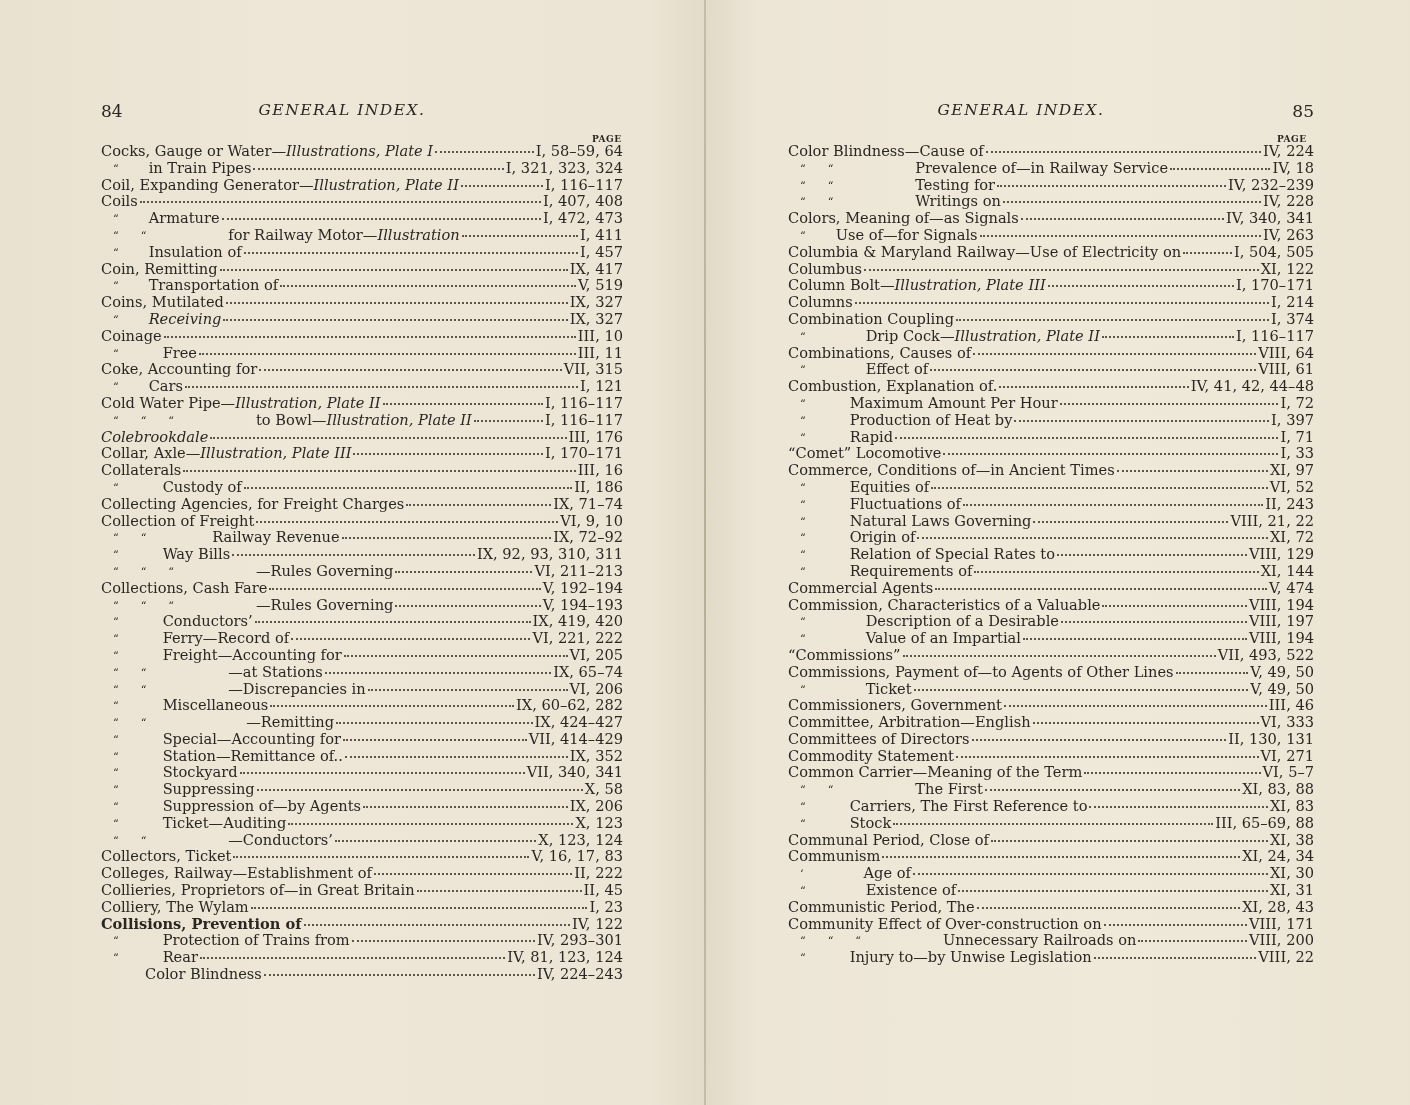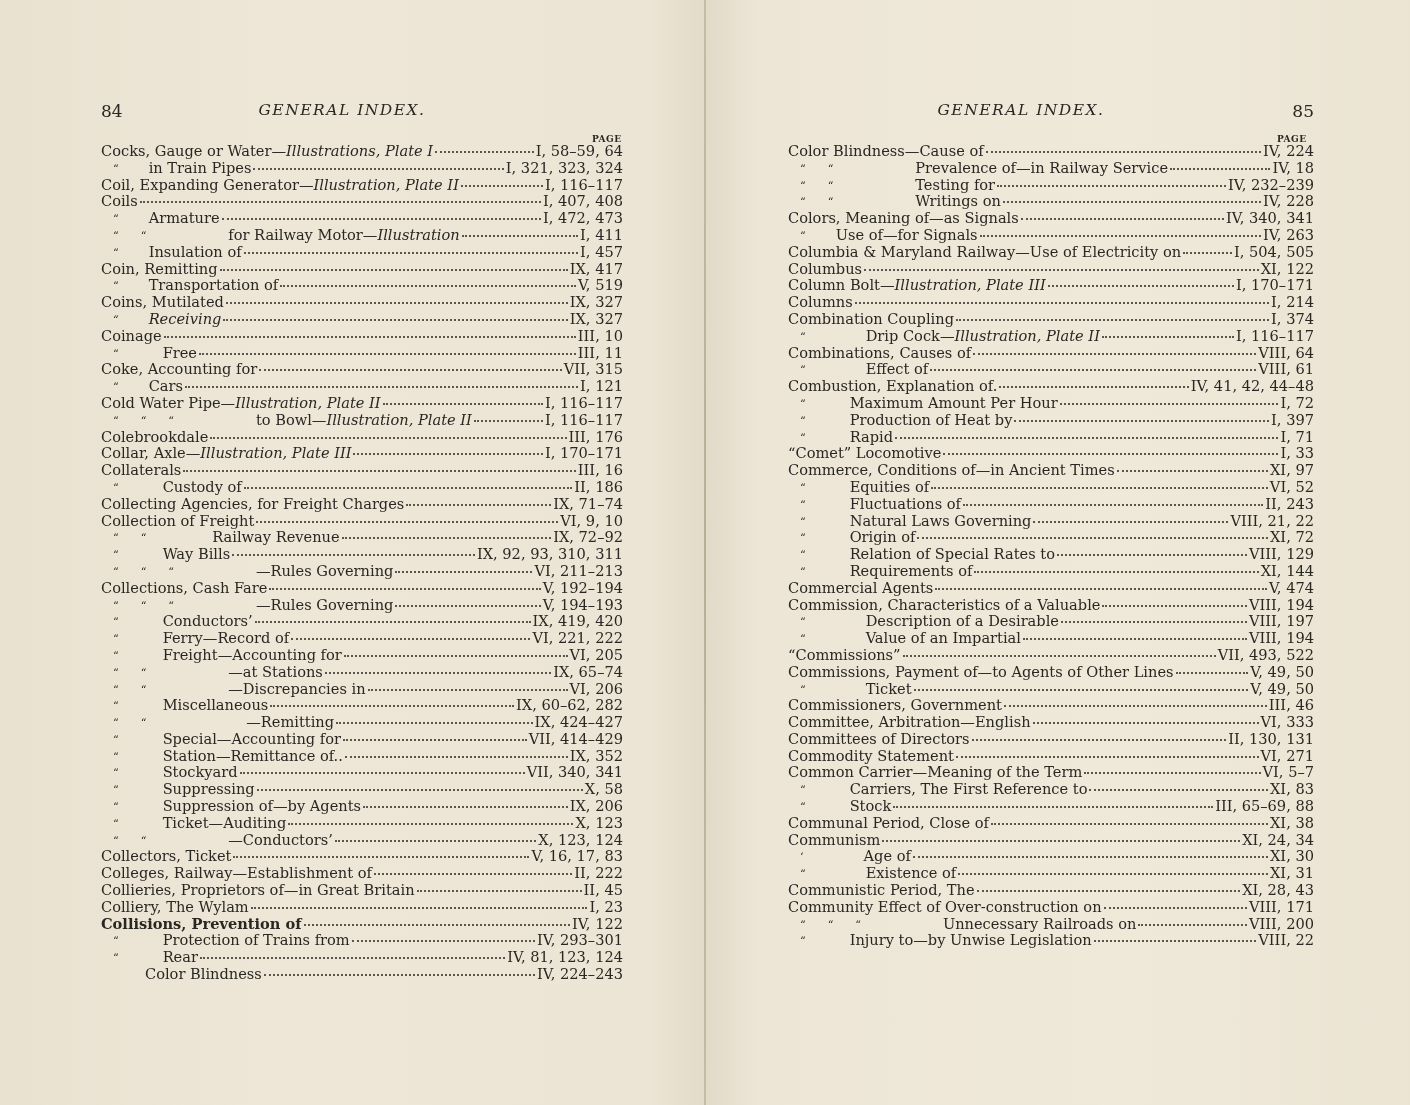--- a/index.html
+++ b/index.html
@@ -149,21 +149,21 @@
           <span class="term" style="padding-left: 0px;"><span style="display: inline-block; width: 0px;"></span><span>Cold Water Pipe—</span><i>Illustration, Plate II</i></span>
           <span class="leader"></span>
           <span class="ref">I, 116–117</span>
         </li>
         <li class="entry">
           <span class="term" style="padding-left: 12px;"><span class="ditto" style="margin-right: 22px;">“</span><span class="ditto" style="margin-right: 22px;">“</span><span class="ditto" style="margin-right: 22px;">“</span><span style="display: inline-block; width: 60px;"></span><span>to Bowl—</span><i>Illustration, Plate II</i></span>
           <span class="leader"></span>
           <span class="ref">I, 116–117</span>
         </li>
         <li class="entry">
-          <span class="term" style="padding-left: 0px;"><span style="display: inline-block; width: 0px;"></span><span>Colebrookdale</span></span>
+          <span class="term" style="padding-left: 0px; font-style: italic;"><span style="display: inline-block; width: 0px;"></span><span>Colebrookdale</span></span>
           <span class="leader"></span>
           <span class="ref">III, 176</span>
         </li>
         <li class="entry">
           <span class="term" style="padding-left: 0px;"><span style="display: inline-block; width: 0px;"></span><span>Collar, Axle—</span><i>Illustration, Plate III</i></span>
           <span class="leader"></span>
           <span class="ref">I, 170–171</span>
         </li>
         <li class="entry">
           <span class="term" style="padding-left: 0px;"><span style="display: inline-block; width: 0px;"></span><span>Collaterals</span></span>
@@ -514,20 +514,25 @@
           <span class="term" style="padding-left: 0px;"><span style="display: inline-block; width: 0px;"></span><span>Commodity Statement</span></span>
           <span class="leader"></span>
           <span class="ref">VI, 271</span>
         </li>
         <li class="entry">
           <span class="term" style="padding-left: 0px;"><span style="display: inline-block; width: 0px;"></span><span>Common Carrier—Meaning of the Term</span></span>
           <span class="leader"></span>
           <span class="ref">VI, 5–7</span>
         </li>
         <li class="entry">
+          <span class="term" style="padding-left: 12px;"><span class="ditto" style="margin-right: 22px;">“</span><span class="ditto" style="margin-right: 22px;">“</span><span style="display: inline-block; width: 60px;"></span><span>The First</span></span>
+          <span class="leader"></span>
+          <span class="ref">XI, 83, 88</span>
+        </li>
+        <li class="entry">
           <span class="term" style="padding-left: 12px;"><span class="ditto" style="margin-right: 0px;">“</span><span style="display: inline-block; width: 44px;"></span><span>Carriers, The First Reference to</span></span>
           <span class="leader"></span>
           <span class="ref">XI, 83</span>
         </li>
         <li class="entry">
           <span class="term" style="padding-left: 12px;"><span class="ditto" style="margin-right: 0px;">“</span><span style="display: inline-block; width: 44px;"></span><span>Stock</span></span>
           <span class="leader"></span>
           <span class="ref">III, 65–69, 88</span>
         </li>
         <li class="entry">

